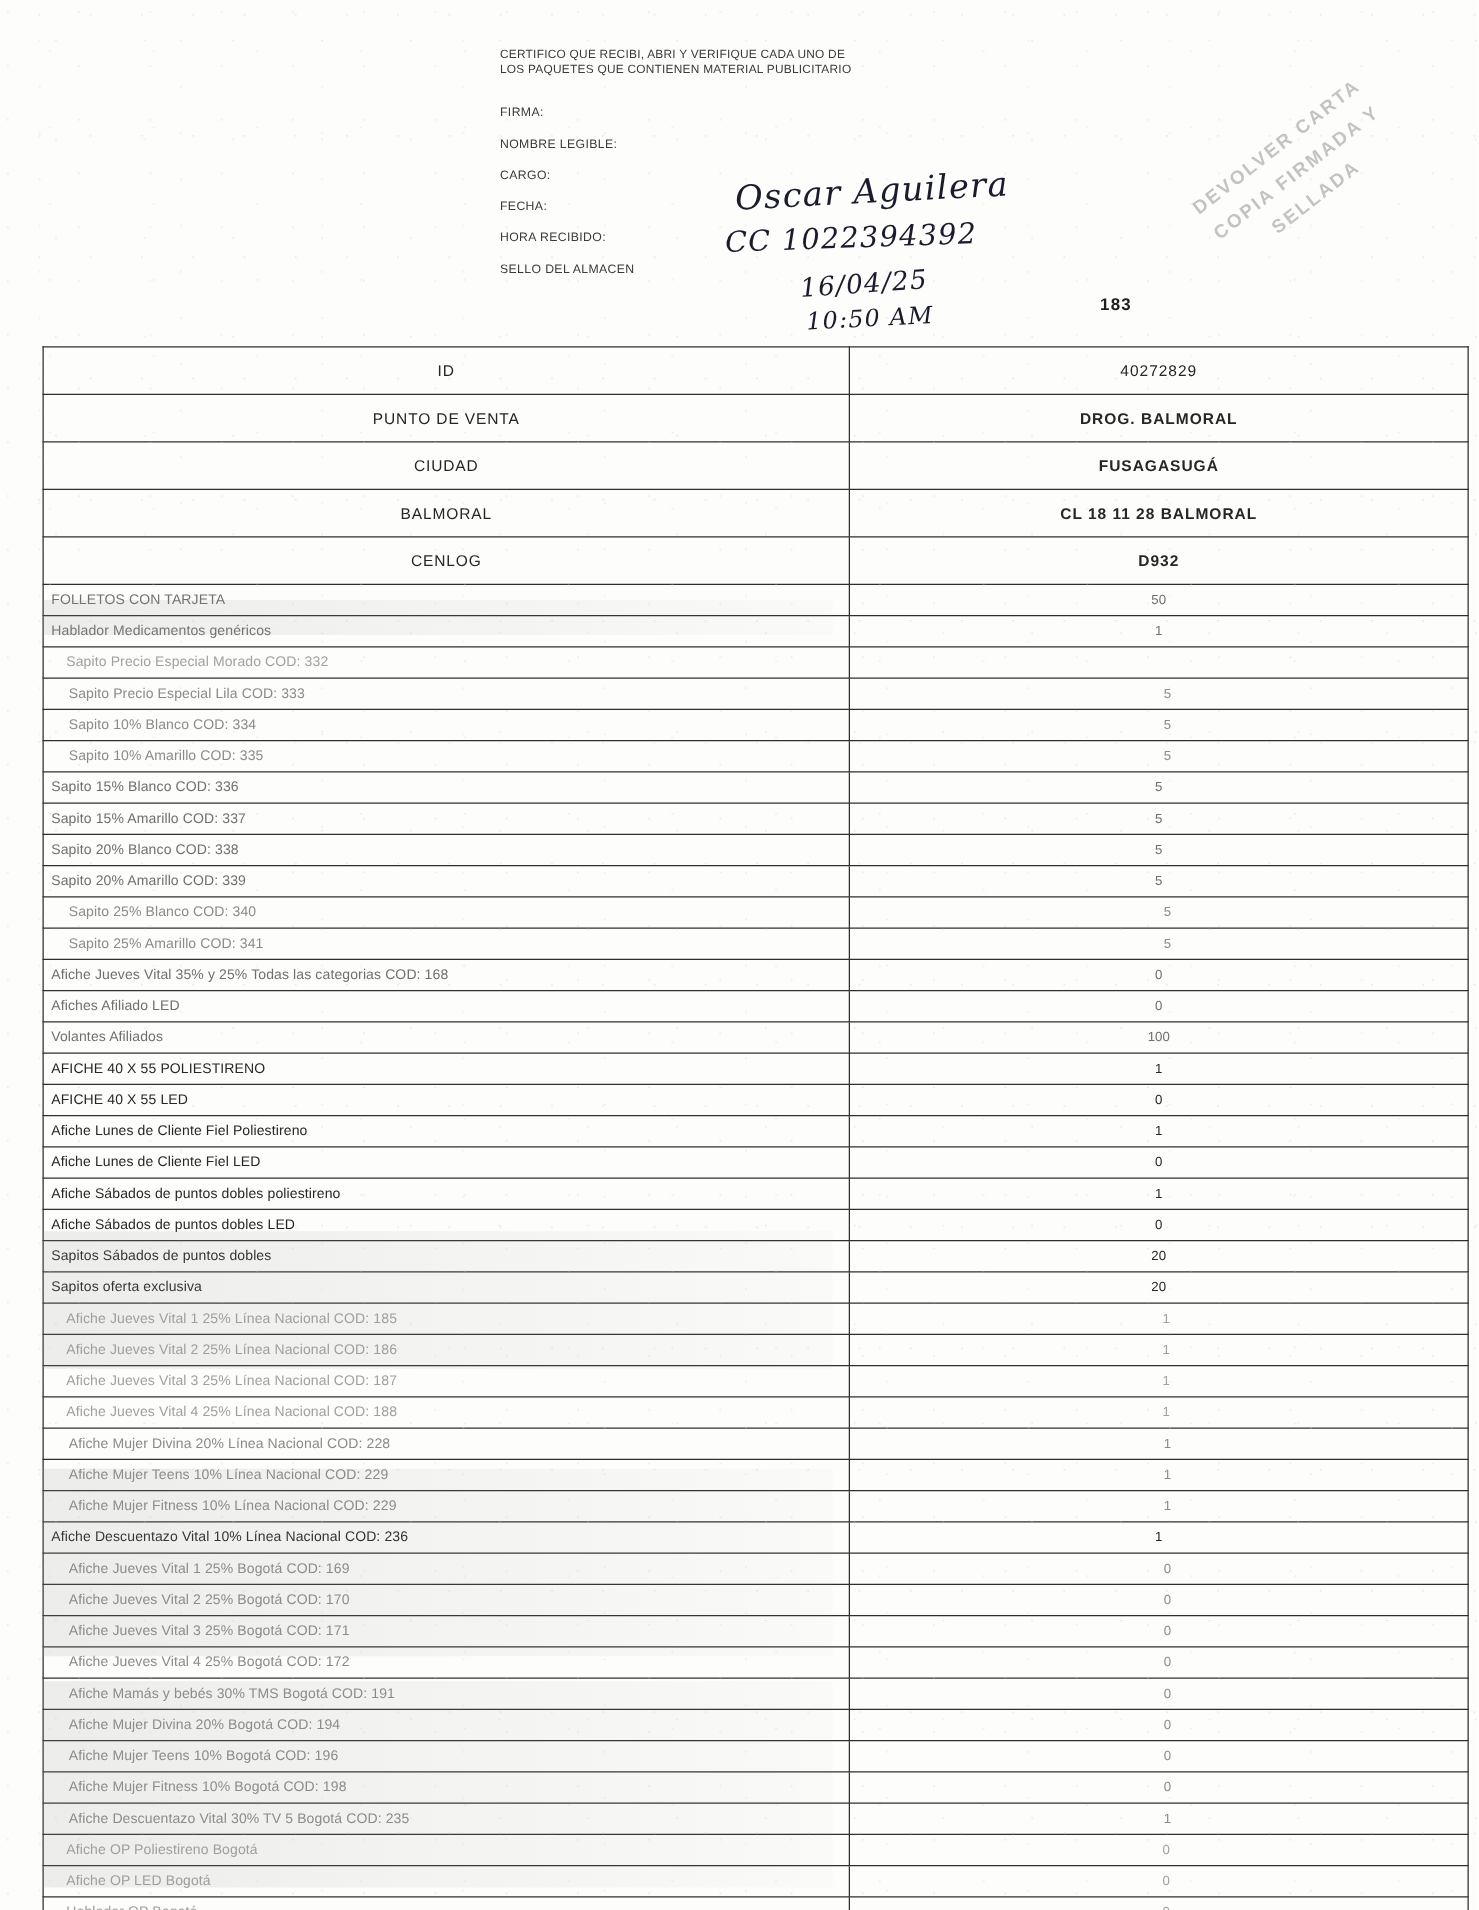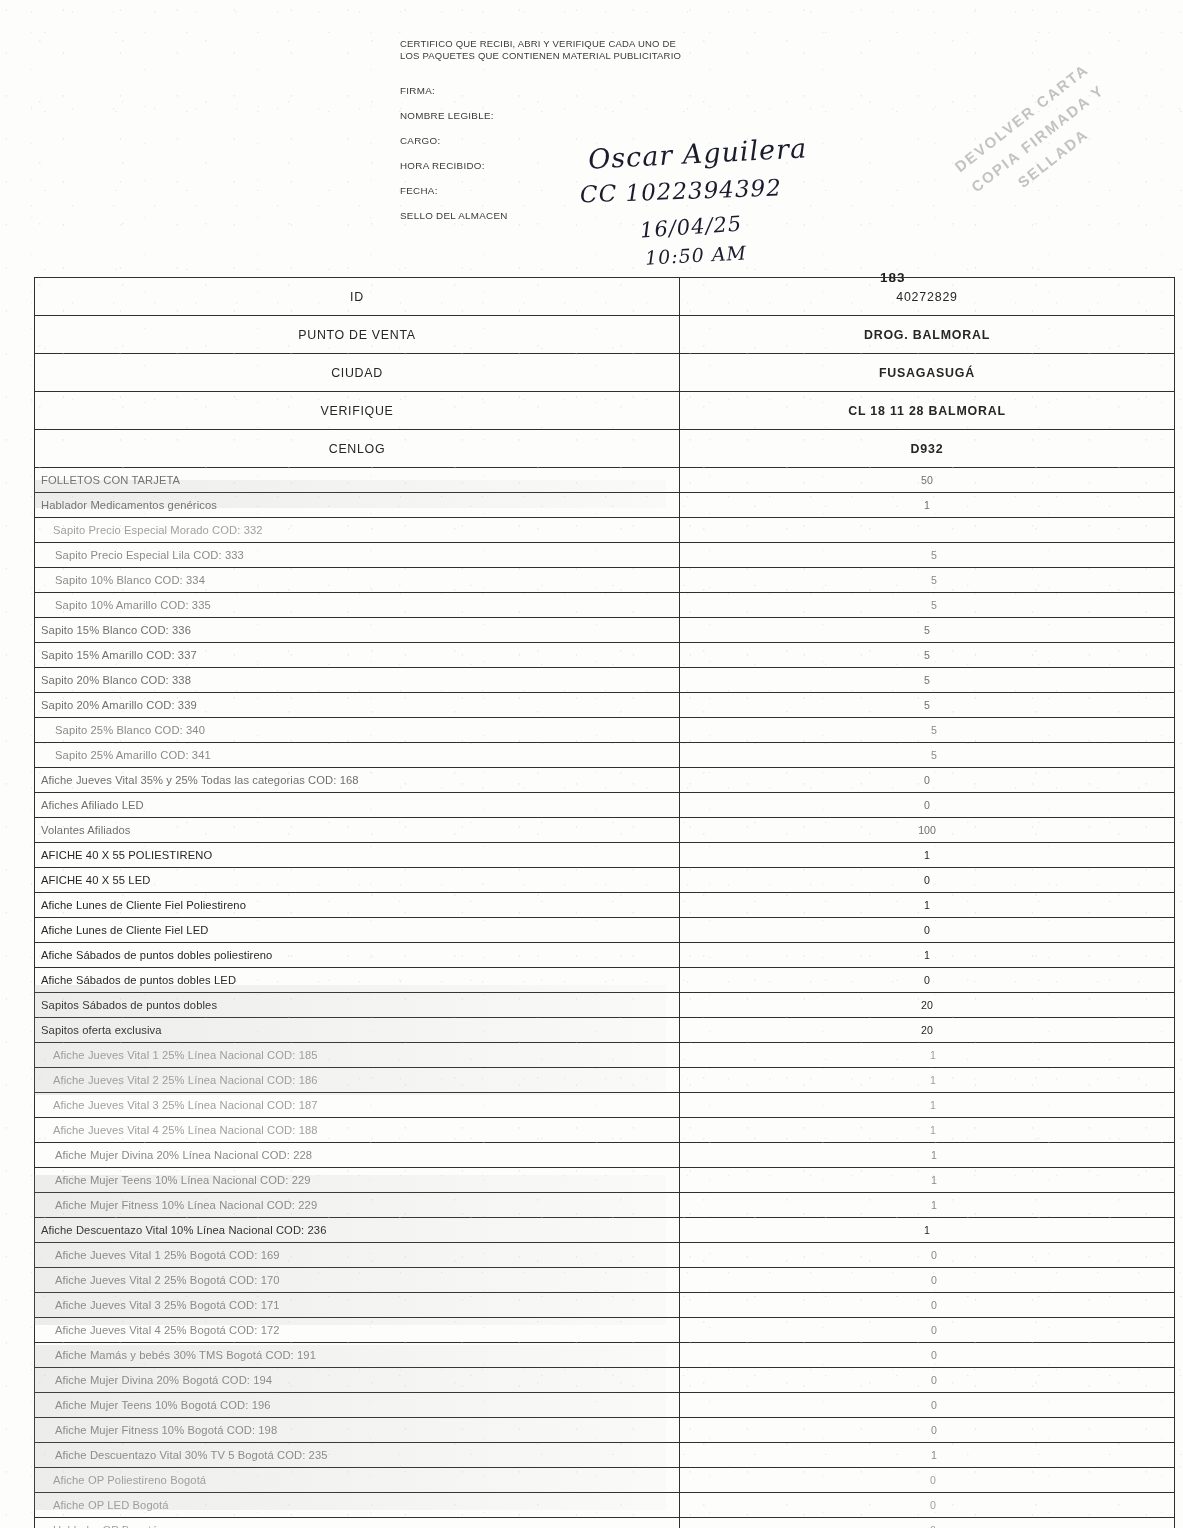--- a/index.html
+++ b/index.html
@@ -104,21 +104,21 @@
   .hand-time {
     left: 645px;
     top: 244px;
     font-size: 19px;
     transform: rotate(-3deg);
     letter-spacing: 1px;
   }
   .hdr-num {
     position: absolute;
     left: 880px;
-    top: 270px;
+    top: 236px;
     font-size: 13.5px;
     font-weight: bold;
     letter-spacing: 1px;
     color: #1e1e1e;
   }
   
   .stamp {
     position: absolute;
     right: 28px;
     top: 92px;
@@ -220,22 +220,22 @@
 <body>
 
 <div class="page">
 
 
   <div class="hdr-mid">
     <div class="cert">CERTIFICO QUE RECIBI, ABRI Y VERIFIQUE CADA  UNO DE LOS PAQUETES QUE CONTIENEN MATERIAL PUBLICITARIO</div>
     <div class="field-row">FIRMA:</div>
     <div class="field-row">NOMBRE LEGIBLE:</div>
     <div class="field-row">CARGO:</div>
+    <div class="field-row">FECHA:</div>
     <div class="field-row">HORA RECIBIDO:</div>
-    <div class="field-row">FECHA:</div>
     <div class="field-row">SELLO DEL ALMACEN</div>
   </div>
 
   <div class="hand hand-name">Oscar Aguilera</div>
   <div class="hand hand-cc">CC 1022394392</div>
   <div class="hand hand-date">16/04/25</div>
   <div class="hand hand-time">10:50 AM</div>
 
   <div class="hdr-num">183</div>
 
@@ -249,21 +249,21 @@
       </tr>
       <tr class="info">
         <td class="lbl">PUNTO DE VENTA</td>
         <td class="val">DROG. BALMORAL</td>
       </tr>
       <tr class="info">
         <td class="lbl">CIUDAD</td>
         <td class="val">FUSAGASUGÁ</td>
       </tr>
       <tr class="info">
-        <td class="lbl">VERIFIQUE</td>
+        <td class="lbl">BALMORAL</td>
         <td class="val">CL 18 11 28 BALMORAL</td>
       </tr>
       <tr class="info">
         <td class="lbl">CENLOG</td>
         <td class="val">D932</td>
       </tr>
 
     <tr class="item faded">
           <td class="lbl">FOLLETOS CON TARJETA</td>
           <td class="val">50</td>

